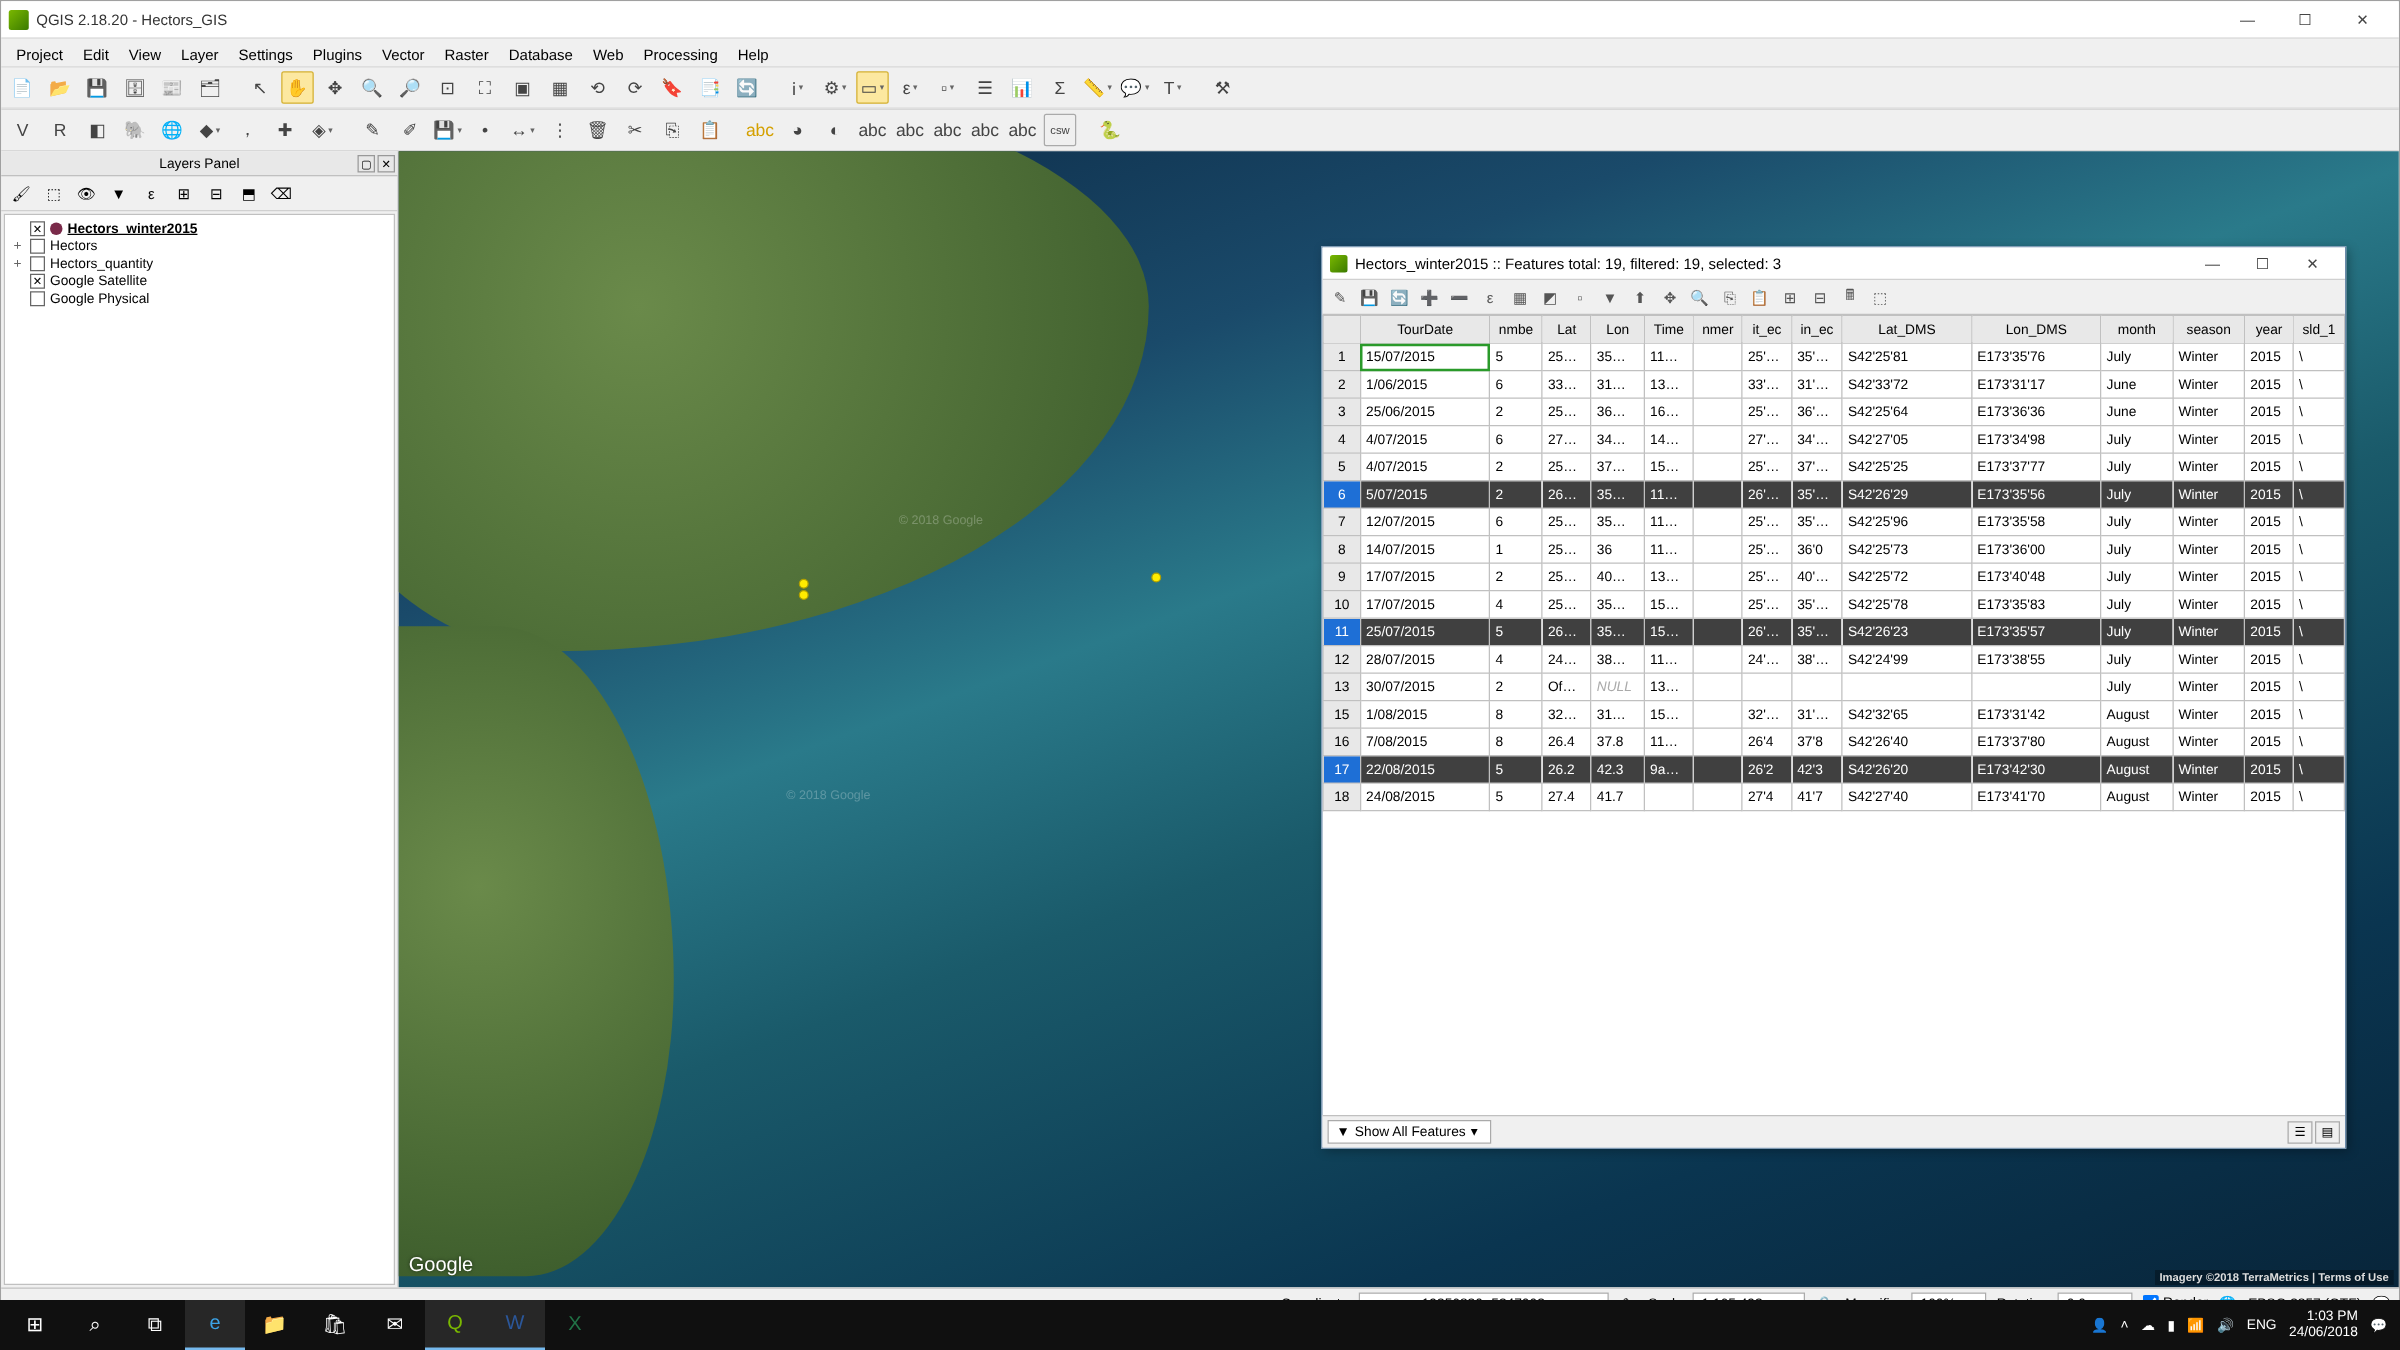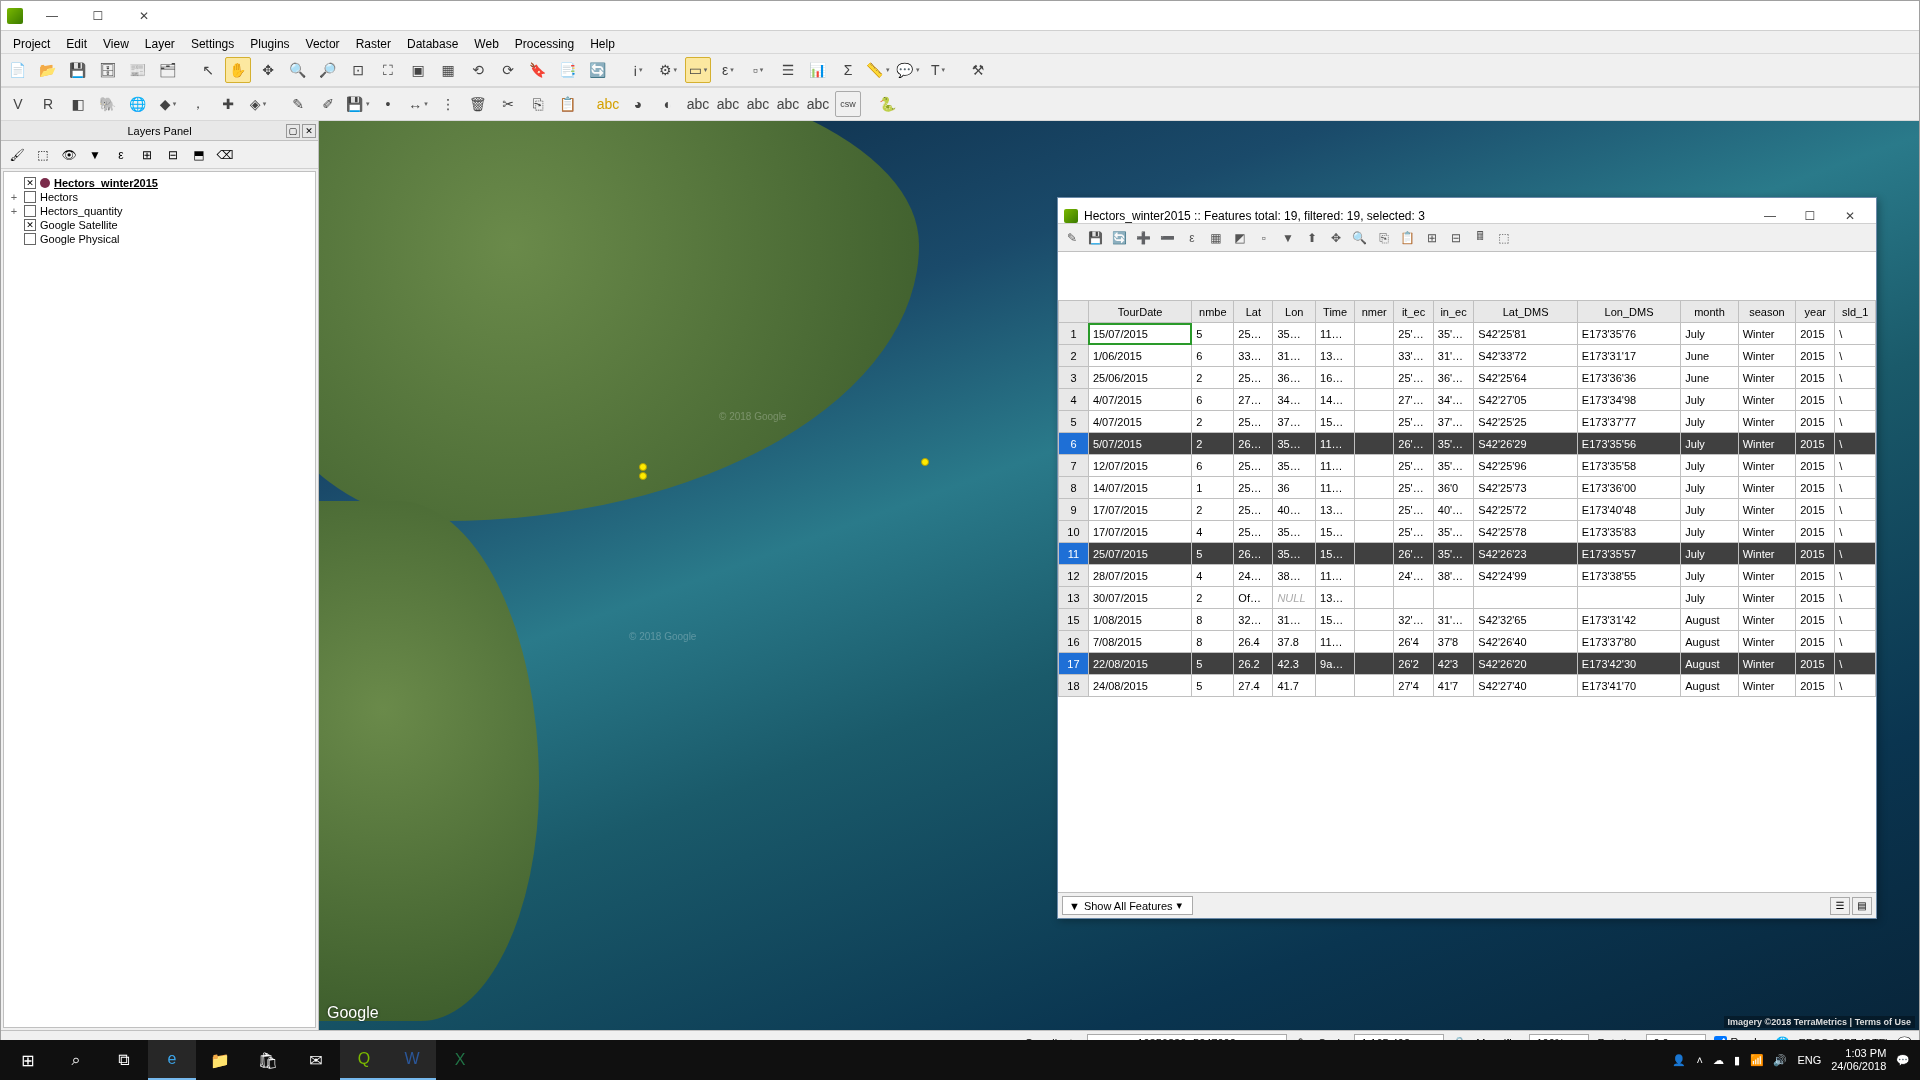--- a/index.html
+++ b/index.html
@@ -52,27 +52,27 @@
 
 
 .statusbar { position: absolute; bottom: 0; left: 0; right: 0; height: 24px; background: #f0f0f0; border-top: 1px solid #c0c0c0; display: flex; align-items: center; font-size: 11px; padding: 0 6px; gap: 8px; }
 .statusbar .sb-label { }
 .statusbar .sb-input { border: 1px solid #aaa; background:#fff; padding: 1px 6px; font-size: 11px; height: 18px; }
 .statusbar .sb-icon { width:16px; font-size:12px; text-align:center; }
 .statusbar input[type=checkbox]{ vertical-align:middle; }
 
 
 .attr-dialog { position: absolute; left: 1057px; top: 197px; width: 820px; height: 722px; background: #fff; border: 1px solid #6a8aaa; box-shadow: 2px 2px 8px rgba(0,0,0,0.3); display:flex; flex-direction:column; }
-.attr-title { height: 26px; background:#fff; display:flex; align-items:flex-end; padding:0 6px; border-bottom:1px solid #d0d0d0; }
+.attr-title { height: 26px; background:#fff; display:flex; align-items:center; padding:0 6px; border-bottom:1px solid #d0d0d0; }
 .attr-title .ai { width:14px; height:14px; background:linear-gradient(135deg,#7ab800,#3a7a00); border-radius:2px; margin-right:6px; }
 .attr-title .t { font-size:12px; flex:1; }
 .attr-title .wb { width:40px; text-align:center; font-size:12px; color:#444; }
 .attr-toolbar { height:28px; background:#f0f0f0; border-bottom:1px solid #c0c0c0; display:flex; align-items:center; gap:4px; padding:0 4px; }
 .attr-toolbar .at { width:20px; height:20px; font-size:12px; display:flex; align-items:center; justify-content:center; color:#555; }
-.attr-grid { flex:1; overflow:auto;margin-top:48px; }
+.attr-grid { flex:1; overflow:auto; }
 .attr-grid table { border-collapse:collapse; font-size:11px; width:100%; }
 .attr-grid th, .attr-grid td { border:1px solid #c0c0c0; padding:4px 4px; text-align:left; white-space:nowrap; overflow:hidden; text-overflow:ellipsis; height:22px; }
 .attr-grid th { background:#e8e8e8; position:sticky; top:0; text-align:center; font-weight:normal; }
 .attr-grid th.rowhead, .attr-grid td.rowhead { background:#e8e8e8; text-align:center; width:26px; }
 .attr-grid tr.selected td { background:#404040; color:#fff; }
 .attr-grid tr.selected td.rowhead { background:#1e6fd6; color:#fff; }
 .attr-grid td.active-cell { outline:2px solid #2a9a2a; outline-offset:-2px; }
 .attr-grid td.null { color:#aaa; font-style:italic; }
 .attr-footer { height:26px; border-top:1px solid #c0c0c0; background:#f0f0f0; display:flex; align-items:center; padding:0 4px; justify-content:space-between; }
 .attr-footer .filter-btn { border:1px solid #aaa; background:#fff; padding:2px 10px 2px 6px; font-size:11px; display:flex; align-items:center; gap:4px; }
@@ -92,20 +92,21 @@
 .c-nmer{width:34px} .c-itec{width:34px} .c-inec{width:34px} .c-latdms{width:90px} .c-londms{width:90px}
 .c-month{width:50px} .c-season{width:50px} .c-year{width:34px} .c-sld{width:24px}
 </style>
 </head>
 <body>
 
 <div class="app-window">
 
   <div class="titlebar">
     <div class="app-icon"></div>
+    <div class="title">QGIS 2.18.20 - Hectors_GIS</div>
     <div class="win-controls">
       <div class="win-btn">—</div>
       <div class="win-btn">☐</div>
       <div class="win-btn">✕</div>
     </div>
   </div>
 
   <div class="menubar" id="menubar">
       <div class="menu-item">Project</div>
       <div class="menu-item">Edit</div>

